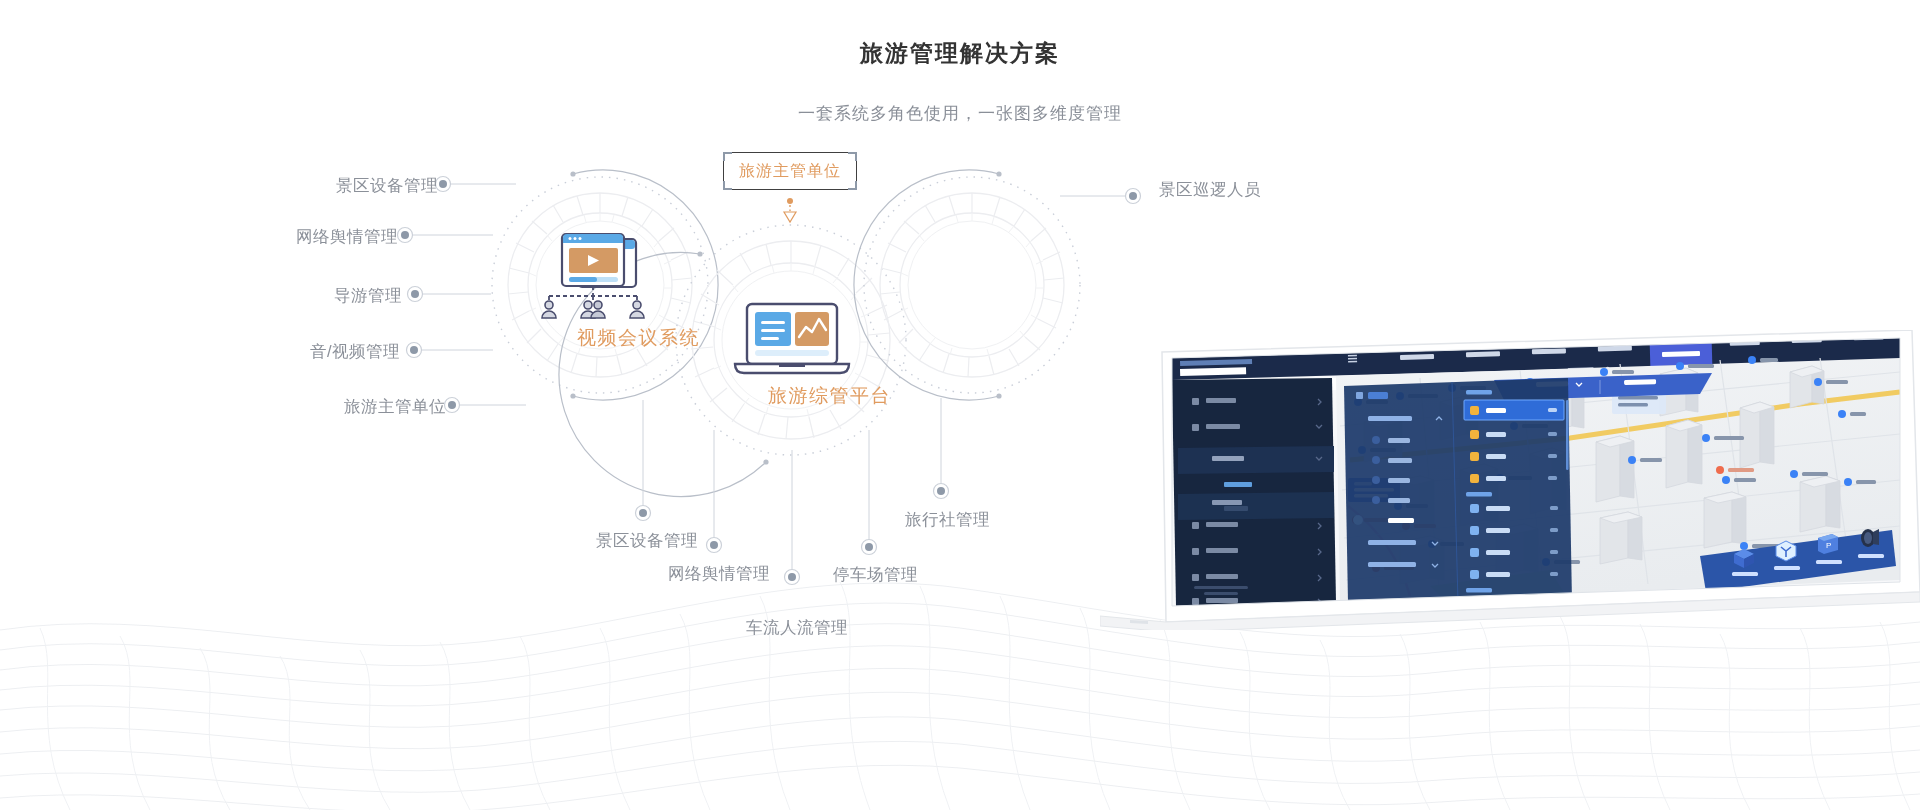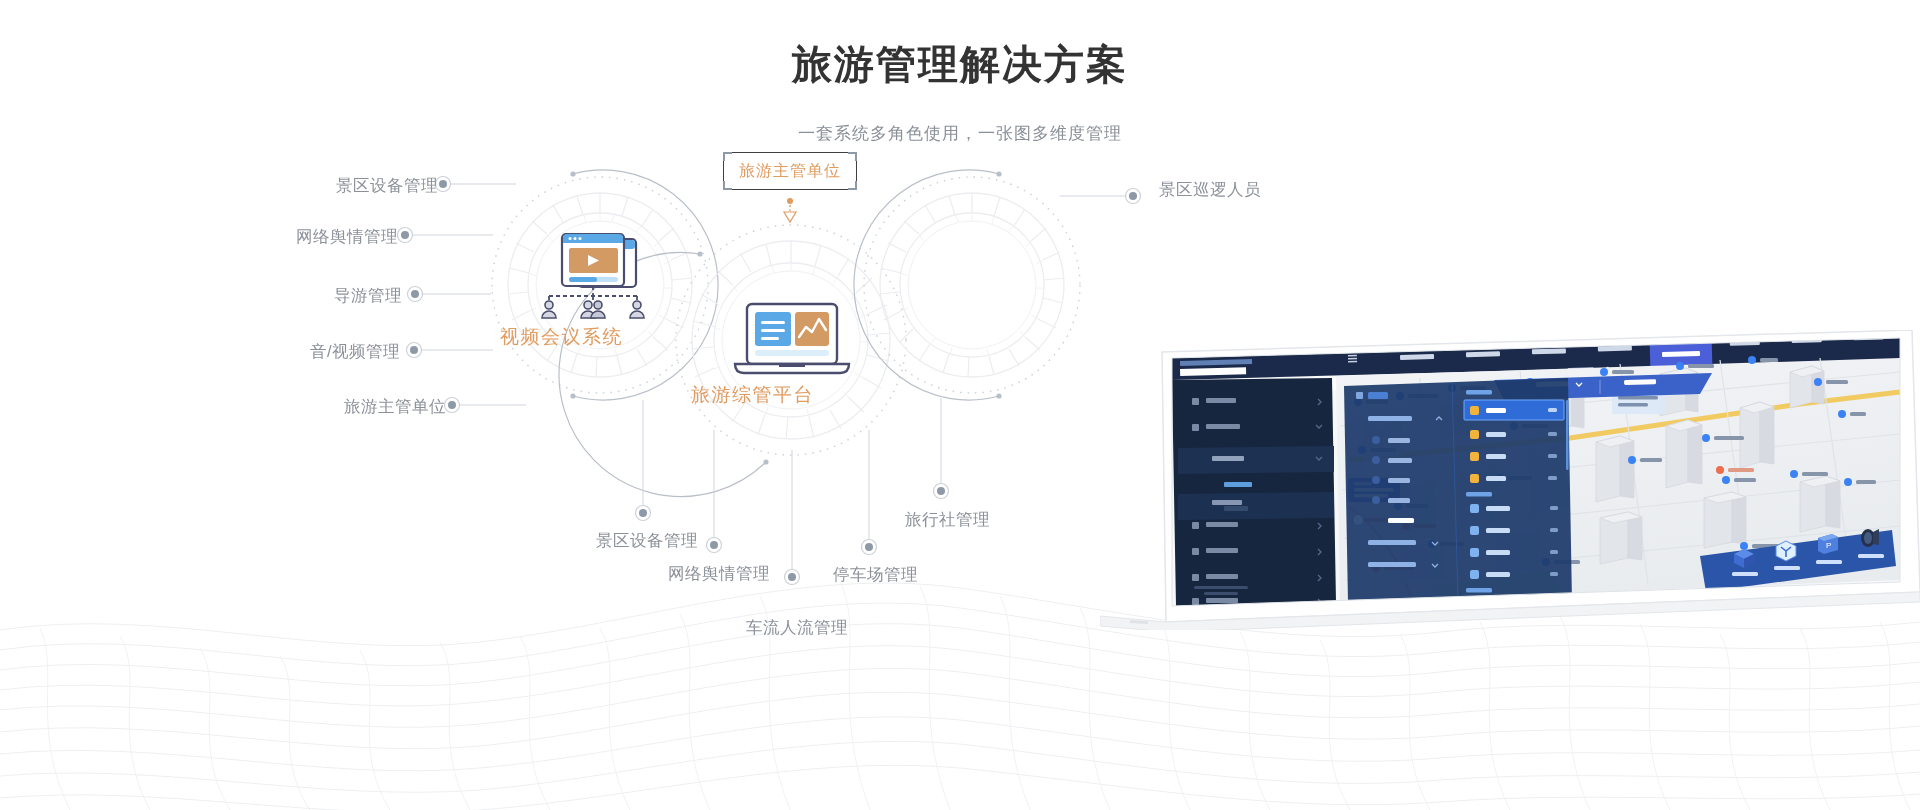--- a/index.html
+++ b/index.html
@@ -11,21 +11,21 @@
     color:#6b7280;
   }
 
   
   #bg-mesh { position:absolute; left:0; bottom:0; width:1920px; height:300px; z-index:0; }
 
   
   #header { position:absolute; top:0; left:0; width:1920px; text-align:center; z-index:5; }
   #page-title {
     margin:0; padding-top:40px;
-    font-size:40px; font-weight:bold; letter-spacing:2px; color:#333333;
+    font-size:23px; font-weight:bold; letter-spacing:2px; color:#333333;
     line-height:1.2;
   }
   #page-subtitle {
     margin:16px; padding-top:18px;
     font-size:17px; color:#8a8f98; letter-spacing:1px;
   }
 
   
   #diagram { position:absolute; left:0; top:0; width:1920px; height:810px; z-index:3; }
 
@@ -34,21 +34,21 @@
 
   .node-label {
     position:absolute;
     font-size:16.5px;
     color:#8b9099;
     white-space:nowrap;
     letter-spacing:0.5px;
   }
 
   
-  .hub { position:absolute; text-align:left; }
+  .hub { position:absolute; text-align:right;font-family:Liberation Mono, monospace; }
   .hub-caption {
     font-size:19px; color:#e09b5f; letter-spacing:1.5px; white-space:nowrap;
   }
 
   
   #admin-box {
     position:absolute; left:723px; top:152px; width:134px; height:38px;
     border:1px solid #404040; background:#ffffff;
     display:flex; align-items:center; justify-content:center; z-index:6;
   }

